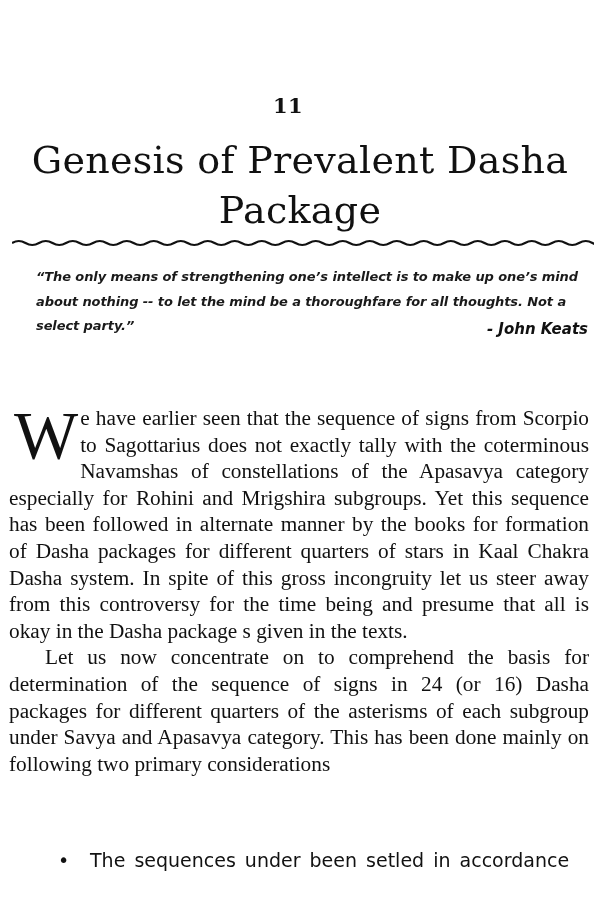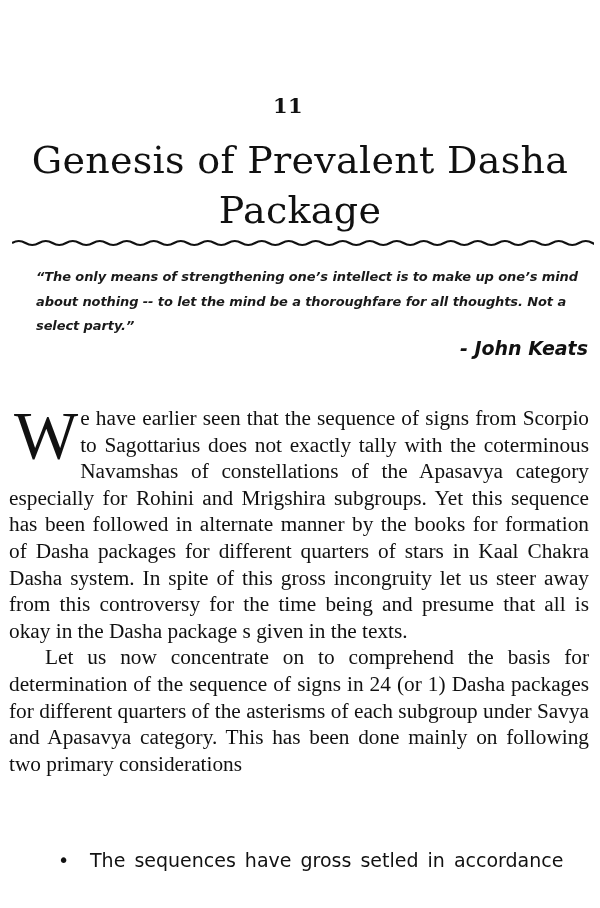--- a/index.html
+++ b/index.html
@@ -16,22 +16,22 @@
     letter-spacing: 0.3px;
   }
   .wave-rule { position: absolute; top: 236px; left: 12px; width: 582px; height: 14px; }
 
   .epigraph {
     position: absolute; top: 265px; left: 36px; width: 556px;
     font-family: "DejaVu Sans", sans-serif; font-style: italic; font-weight: bold;
     font-size: 13px; line-height: 24.5px; color: #1a1a1a; letter-spacing: -0.1px;
   }
   .epigraph-author {
-    position: absolute; top: 337px; right: 12px;
-    font-family: "DejaVu Sans", sans-serif; font-style: italic; font-weight: bold; font-size: 19px; margin-left: 16px;
+    position: absolute; top: 320px; right: 12px;
+    font-family: "DejaVu Sans", sans-serif; font-style: italic; font-weight: bold; font-size: 15px; margin-left: 16px;
   }
 
   .body-text {
     position: absolute; top: 405px; left: 9px; width: 580px;
     font-family: "Liberation Serif", serif; font-size: 21.3px; line-height: 26.6px;
     text-align: justify; color: #111;
   }
   .body-text p { margin: 0; }
   .drop-cap {
     float: left; font-family: "Liberation Serif", serif; font-size: 68px; line-height: 52px;
@@ -59,21 +59,21 @@
 
   <svg class="wave-rule" viewBox="0 0 582 14" preserveAspectRatio="none">
     <path id="wave-path" fill="none" stroke="#111" stroke-width="2.2" d="M0 7 q6.75 -4 13.5 0 q6.75 4 13.5 0 q6.75 -4 13.5 0 q6.75 4 13.5 0 q6.75 -4 13.5 0 q6.75 4 13.5 0 q6.75 -4 13.5 0 q6.75 4 13.5 0 q6.75 -4 13.5 0 q6.75 4 13.5 0 q6.75 -4 13.5 0 q6.75 4 13.5 0 q6.75 -4 13.5 0 q6.75 4 13.5 0 q6.75 -4 13.5 0 q6.75 4 13.5 0 q6.75 -4 13.5 0 q6.75 4 13.5 0 q6.75 -4 13.5 0 q6.75 4 13.5 0 q6.75 -4 13.5 0 q6.75 4 13.5 0 q6.75 -4 13.5 0 q6.75 4 13.5 0 q6.75 -4 13.5 0 q6.75 4 13.5 0 q6.75 -4 13.5 0 q6.75 4 13.5 0 q6.75 -4 13.5 0 q6.75 4 13.5 0 q6.75 -4 13.5 0 q6.75 4 13.5 0 q6.75 -4 13.5 0 q6.75 4 13.5 0 q6.75 -4 13.5 0 q6.75 4 13.5 0 q6.75 -4 13.5 0 q6.75 4 13.5 0 q6.75 -4 13.5 0 q6.75 4 13.5 0 q6.75 -4 13.5 0 q6.75 4 13.5 0 q6.75 -4 13.5 0 q6.75 4 13.5 0"></path>
   </svg>
 
   <div class="epigraph">“The only means of strengthening one’s intellect is to make up one’s mind about nothing -- to let the mind be a thoroughfare for all thoughts. Not a select party.”</div>
   <div class="epigraph-author">- John Keats</div>
 
   <div class="body-text">
     <p><span class="drop-cap">W</span><span>e have earlier seen that the sequence of signs from Scorpio to Sagottarius does not exactly tally with the coterminous Navamshas of constellations of the Apasavya category especially for Rohini and Mrigshira subgroups. Yet this sequence has been followed in alternate manner by the books for formation of Dasha packages for different quarters of stars in Kaal Chakra Dasha system. In spite of this gross incongruity let us steer away from this controversy for the time being and presume that all is okay in the Dasha package s given in the texts.</span></p>
-    <p class="indent">Let us now concentrate on to comprehend the basis for determination of the sequence of signs in 24 (or 1) Dasha packages for different quarters of the asterisms of each subgroup under Savya and Apasavya category. This has been done mainly on following two primary considerations</p>
+    <p class="indent">Let us now concentrate on to comprehend the basis for determination of the sequence of signs in 24 (or 16) Dasha packages for different quarters of the asterisms of each subgroup under Savya and Apasavya category. This has been done mainly on following two primary considerations</p>
   </div>
 
   <div class="bullet-item">
     <span class="bullet-glyph">•</span>
-    <span>The sequences have gross setled in accordance</span>
+    <span>The sequences under been setled in accordance</span>
   </div>
 
 </div>
 
 </body></html>

